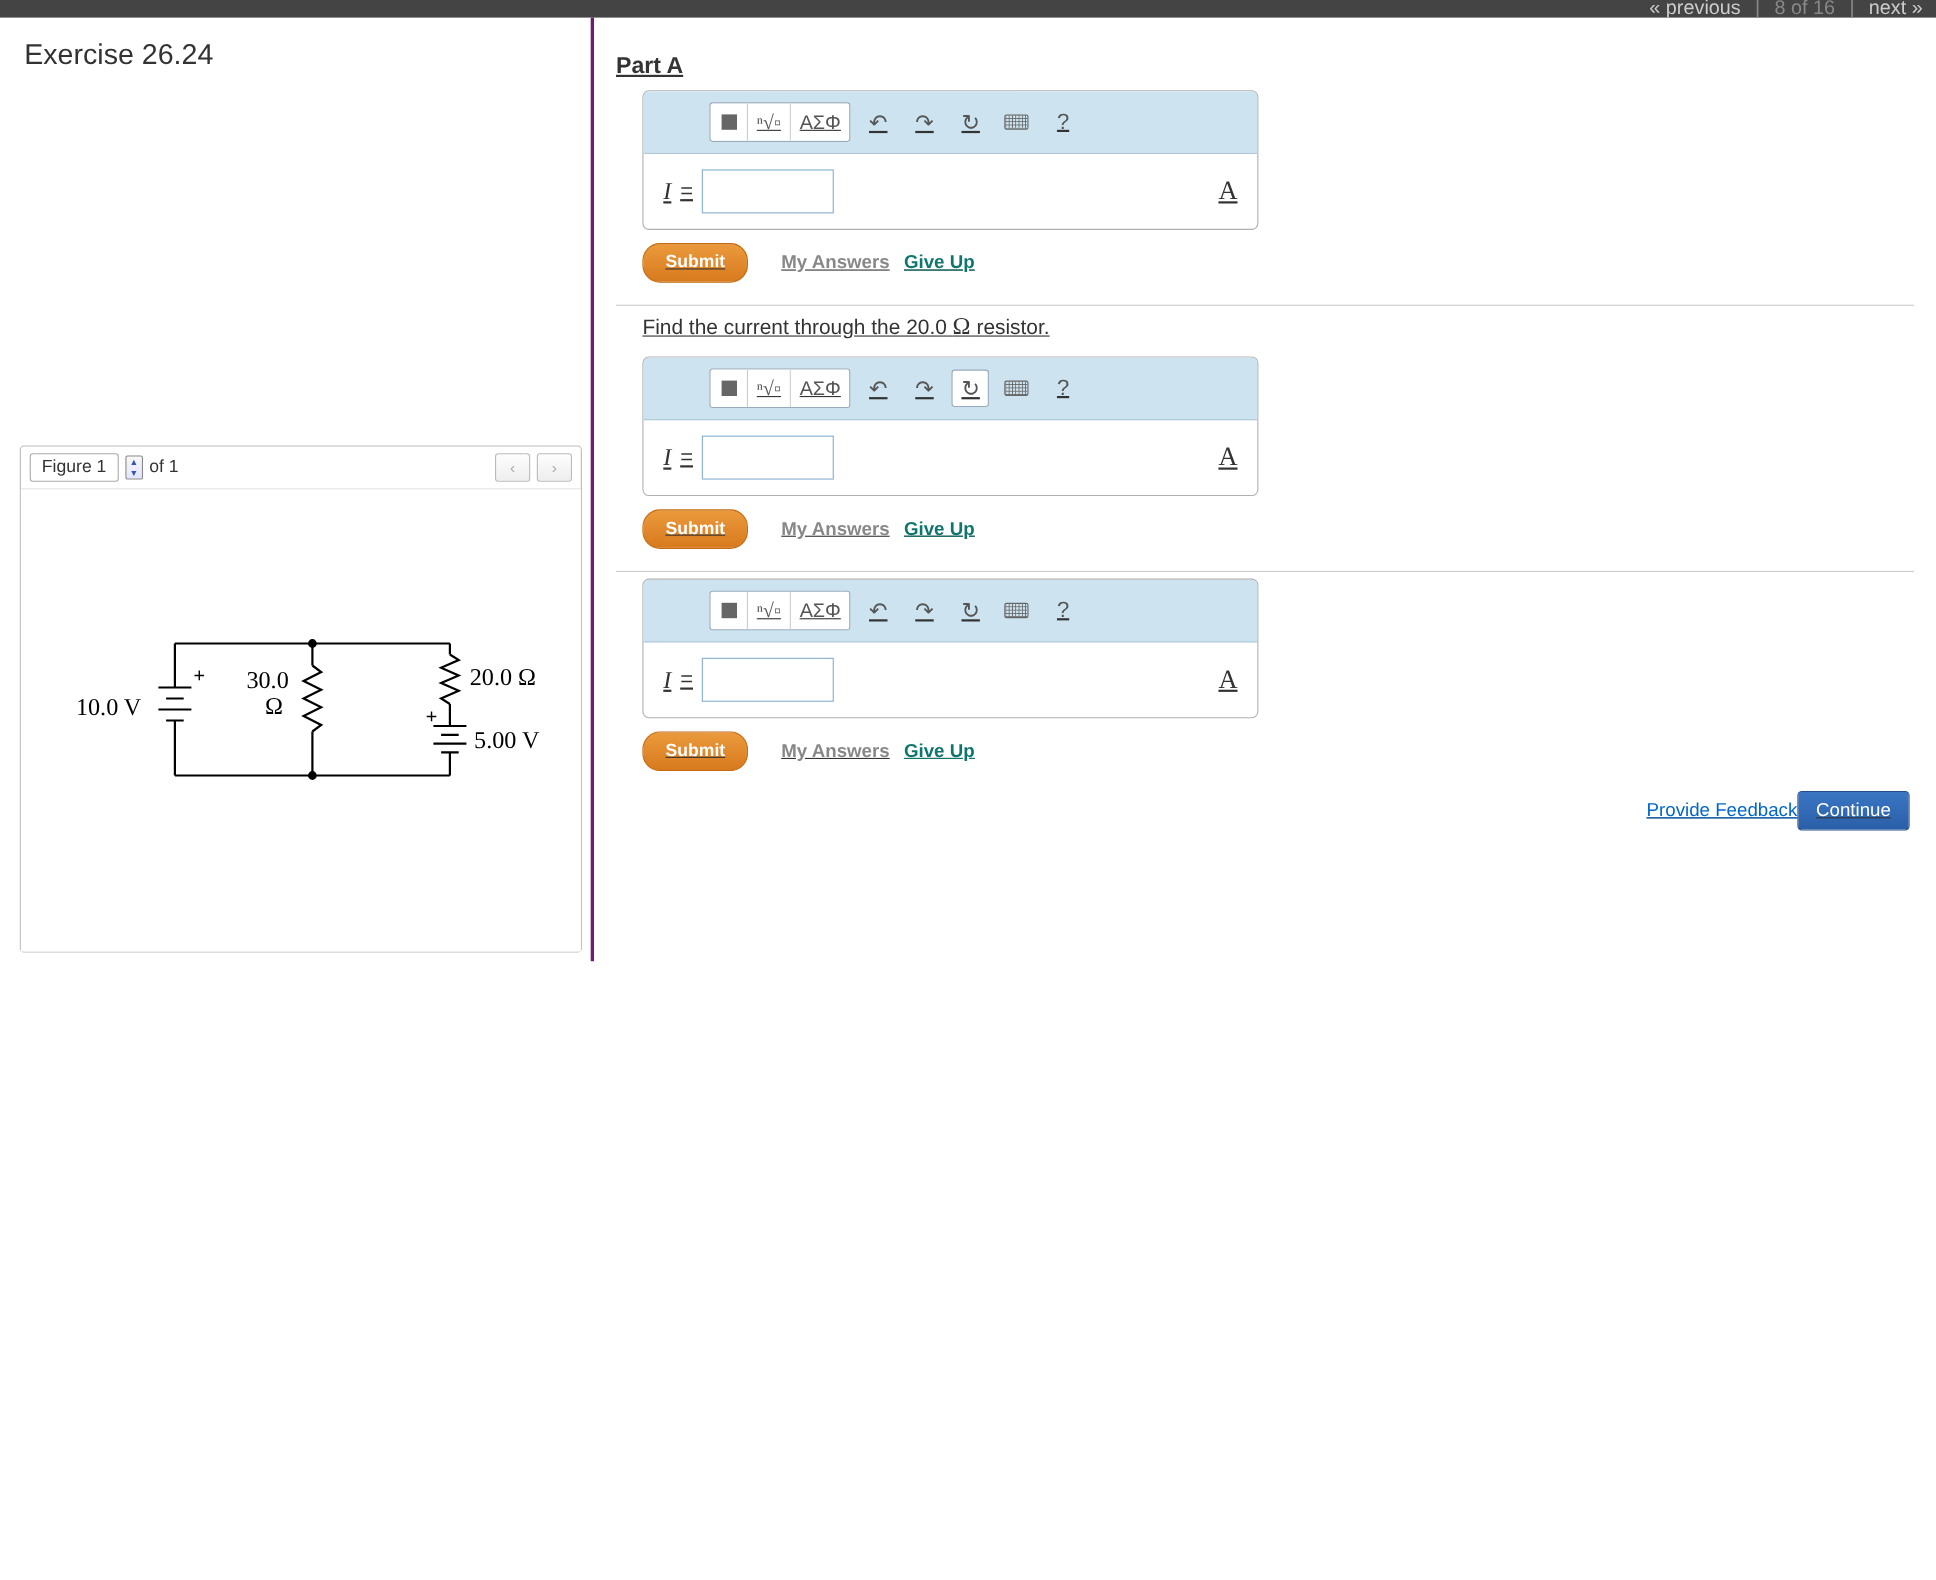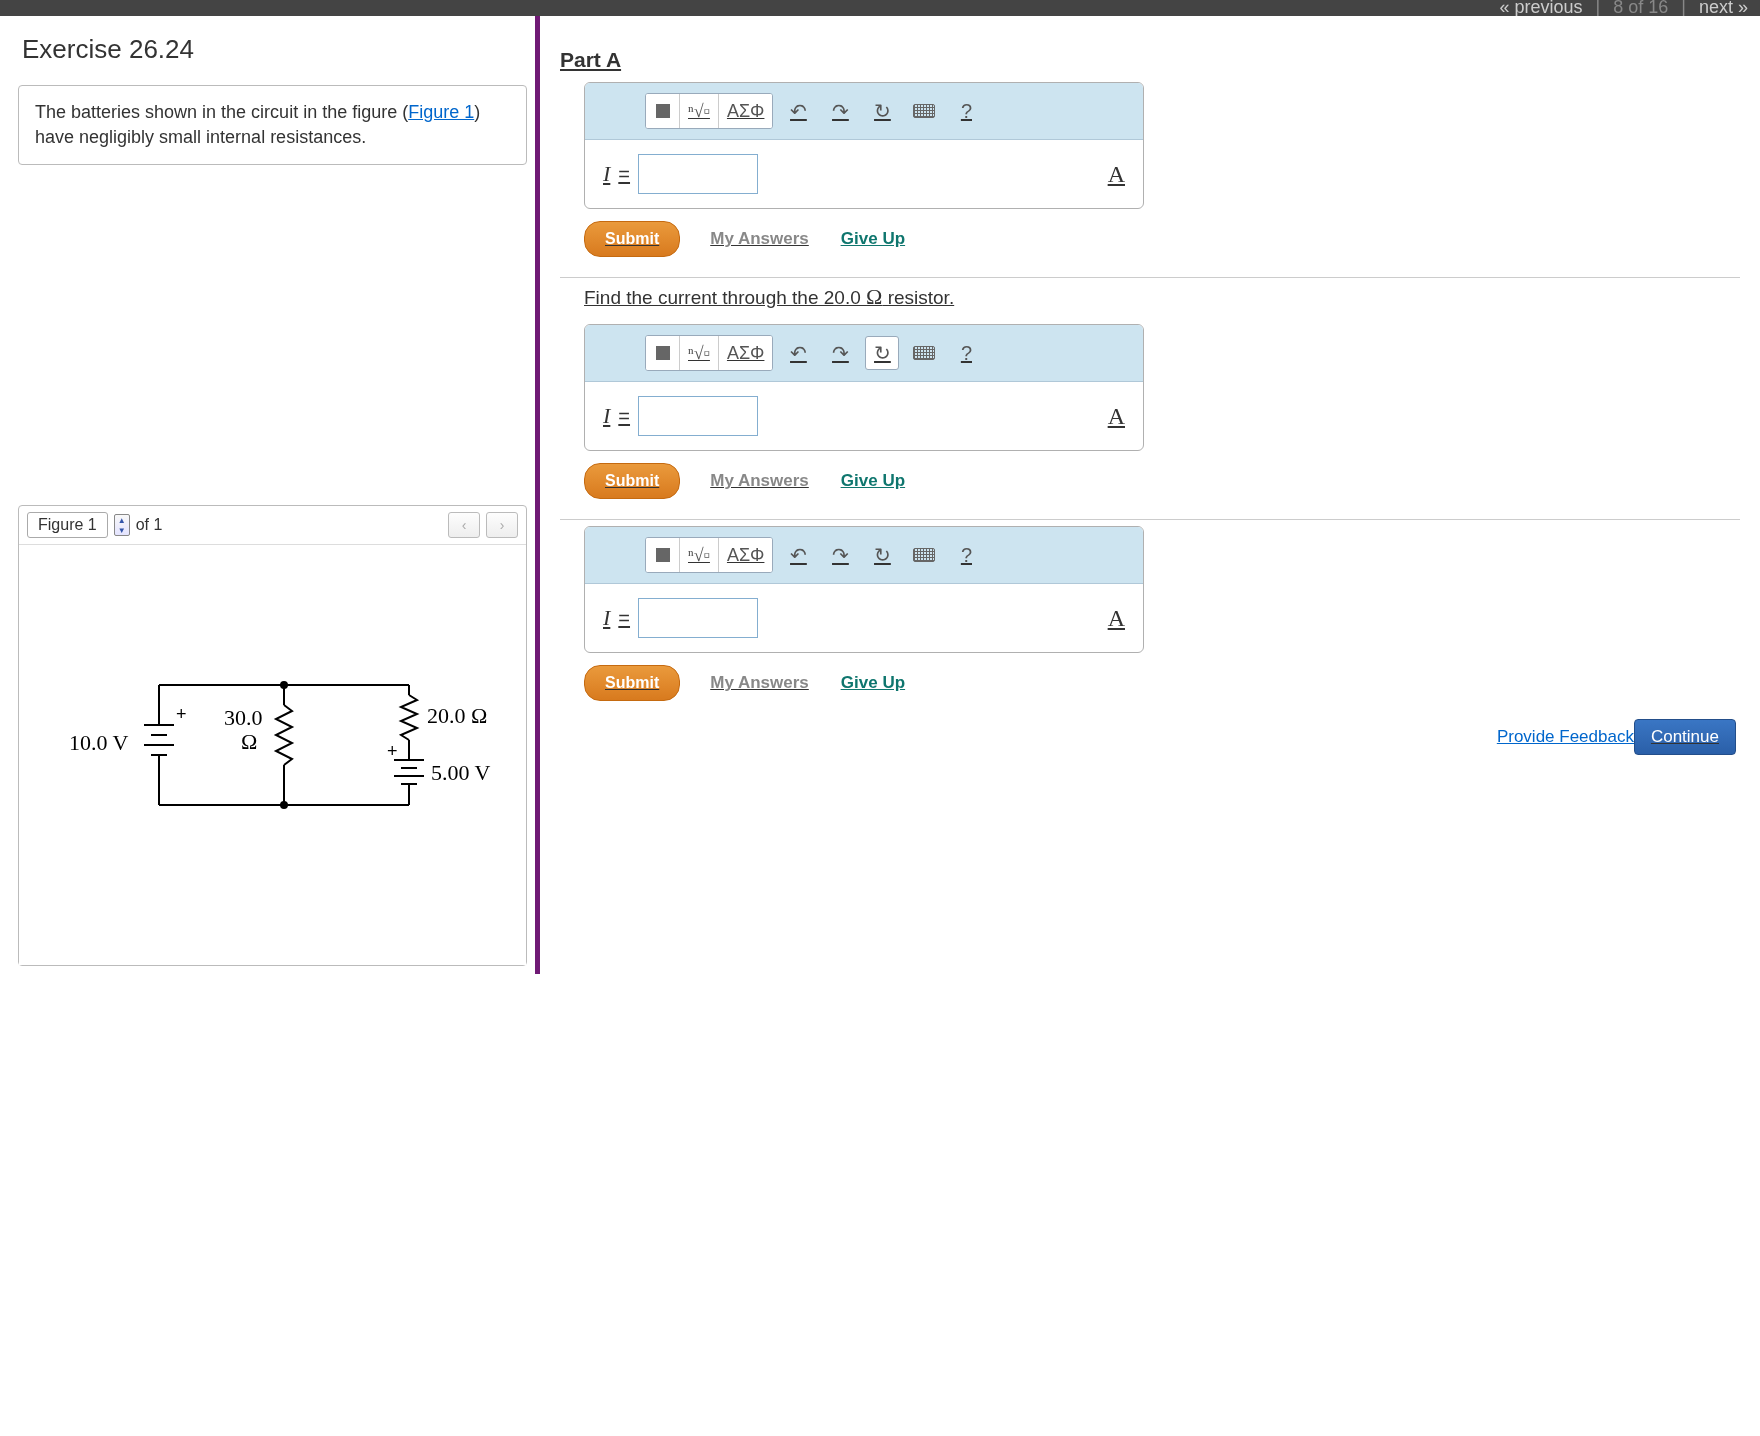--- a/index.html
+++ b/index.html
@@ -29,21 +29,21 @@
     }
     .nav-strip span { margin: 0 4px; }
     .nav-strip .dim { color: #888; }
     .main-container {
       display: flex;
       padding: 0 10px;
     }
     .left-col {
       width: 530px;
       padding: 18px 8px 8px 8px;
-      border-right: 5px solid #701a75;
+      border-right: 3px solid #701a75;
     }
     .right-col {
       flex: 1;
       padding: 18px 10px 8px 20px;
       text-decoration: underline;
     }
     .exercise-title {
       font-size: 26px;
       font-weight: normal;
       margin-bottom: 20px;
@@ -208,21 +208,21 @@
       border: 1px solid #c56a10;
       color: #fff;
       font-weight: bold;
       font-size: 16px;
       padding: 8px 20px;
       border-radius: 16px;
       cursor: pointer;
     }
     .action-links {
       display: flex;
-      gap: 32px;
+      gap: 13px;
       font-size: 17px;
       font-weight: bold;
     }
     .my-answers { color: #888; }
     .give-up { color: #0f766e; text-decoration: underline; cursor: pointer; }
     hr.section-div {
       border: none;
       border-top: 1px solid #ccc;
       margin: 20px 0 6px 0;
     }
@@ -264,23 +264,20 @@
   <span class="dim">|</span>
   <span class="dim">8 of 16</span>
   <span class="dim">|</span>
   <span>next »</span>
 </div>
 
 <div class="main-container">
 
   <div class="left-col">
     <div class="exercise-title">Exercise 26.24</div>
-    <div class="problem-box">
-      <span>The batteries shown in the circuit in the figure (</span><a href="#">Figure 1</a><span>) have negligibly small internal resistances.</span>
-    </div>
 
     <div class="figure-panel">
       <div class="figure-header">
         <div class="figure-label">Figure 1</div>
         <div class="spinner">
             <span>▲</span>
             <span>▼</span>
           </div>
         <div class="of-label">of 1</div>
         <div class="fig-nav-btns">

